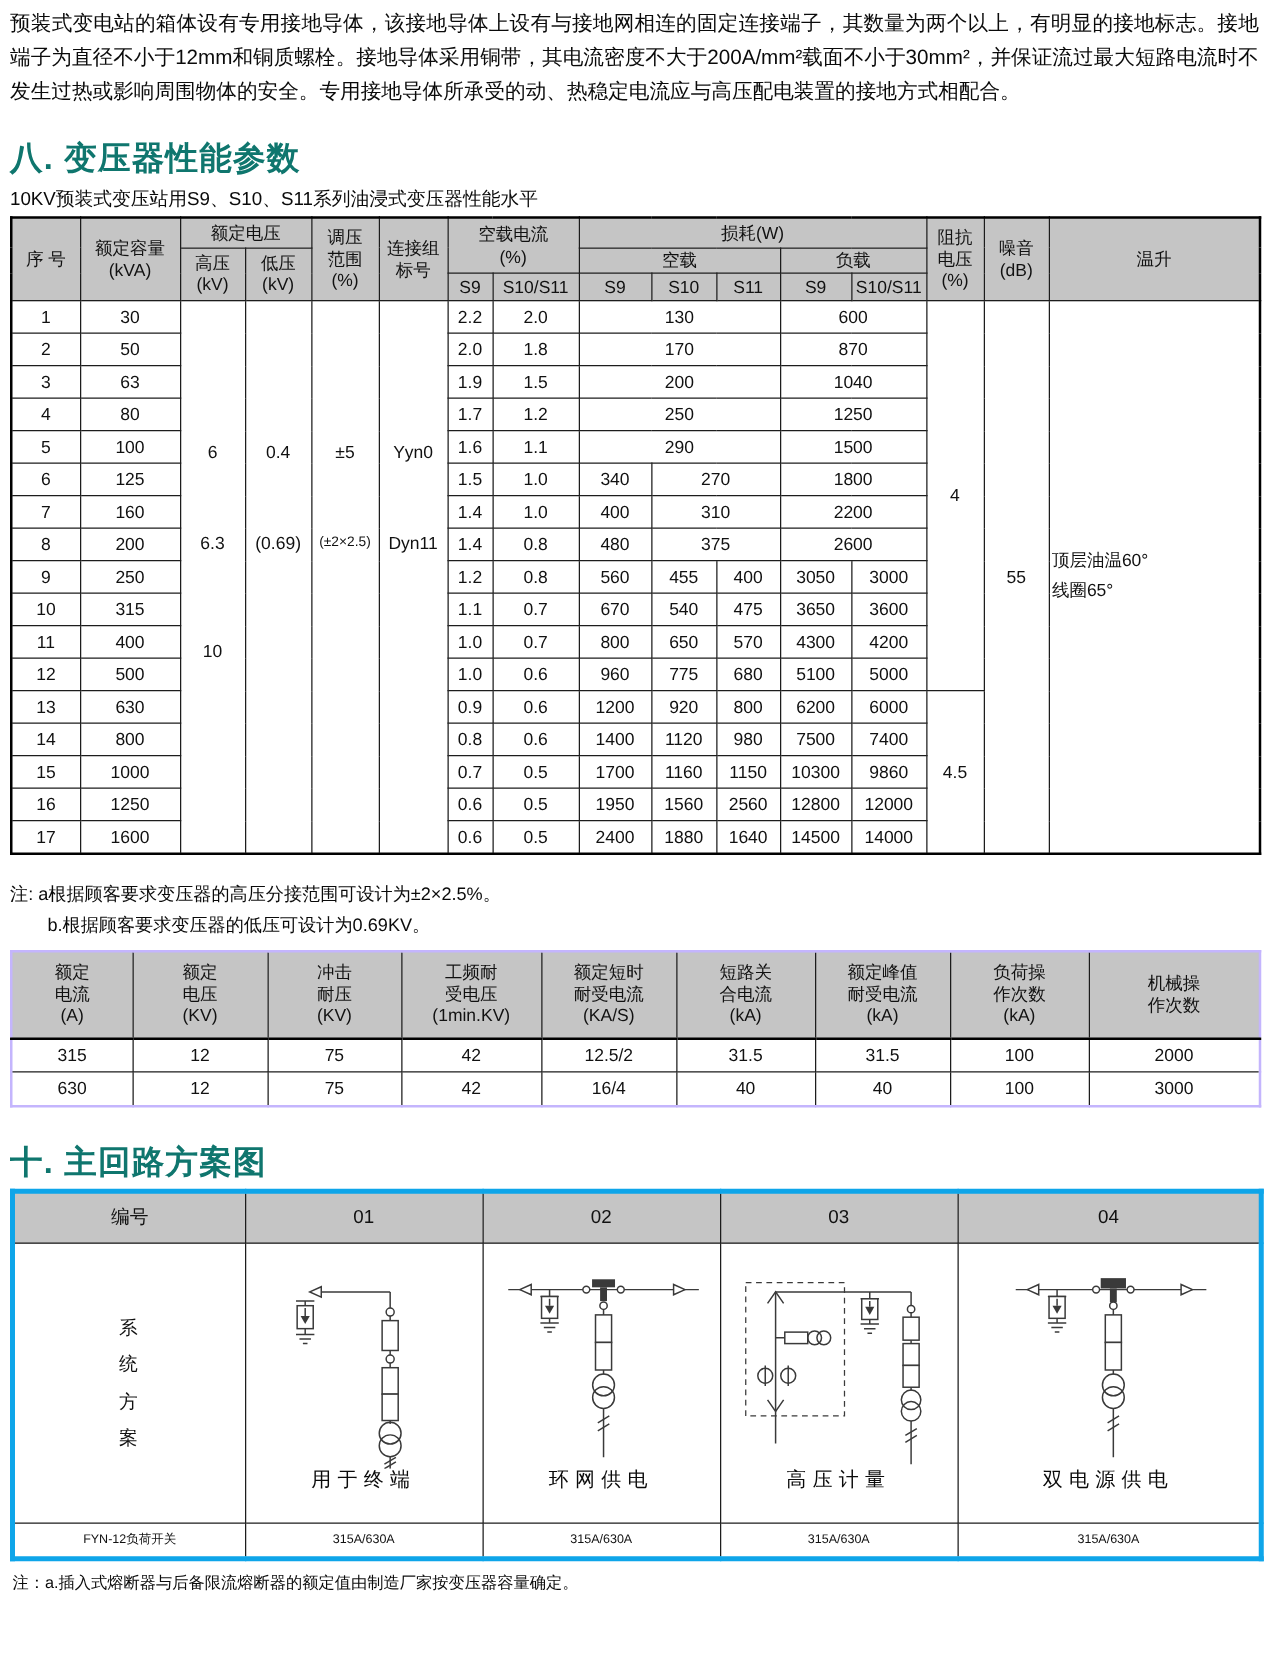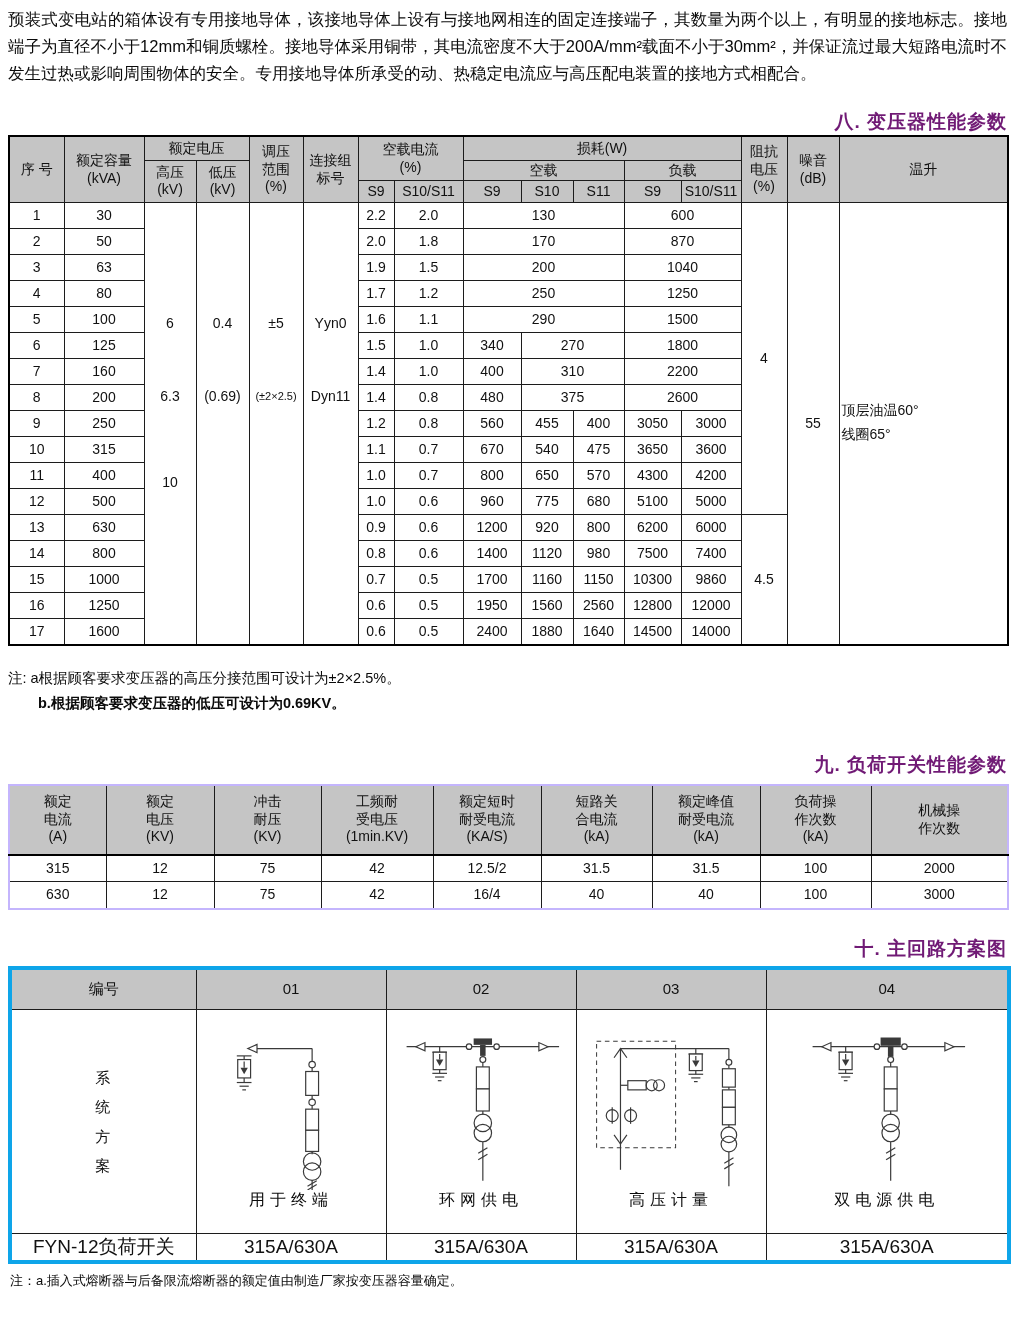--- a/index.html
+++ b/index.html
@@ -8,21 +8,21 @@
     width: 1015px; height: 1344px; overflow: hidden;
     font-family: "Liberation Sans", "DejaVu Sans", sans-serif;
     color: #111;
   }
   .page { padding: 6px 8px 0 8px; }
 
   
   .intro { font-size: 16.5px; line-height: 27px; text-align: justify; color: #0a0a0a; }
 
   
-  .sec-title { font-size: 19px; font-weight: bold; color: #701a75; letter-spacing: 1px; text-align: right; }
+  .sec-title { font-size: 26px; font-weight: bold; color: #0f766e; letter-spacing: 1px; }
   .sub-title { font-size: 15px; margin: 6px 0 4px 0; color: #0a0a0a; }
 
   
   table { border-collapse: collapse; table-layout: fixed; width: 999px; }
   th, td {
     border: 1px solid #1c1c1c;
     text-align: center; vertical-align: middle;
     font-size: 14px; font-weight: normal;
     white-space: pre-line; line-height: 1.25;
     padding: 1px 2px;
@@ -31,53 +31,54 @@
 
   
   .t8 { border: 2px solid #000; }
   .t8 tbody td { height: 26px; }
   .ovcell { position: relative; padding: 0; }
   .ovcell span { position: absolute; left: 50%; transform: translate(-50%,-50%); white-space: nowrap; }
   .ovcell span.small { font-size: 11px; }
   td.temp { text-align: left; line-height: 1.7; }
 
   .note-block { font-size: 14.5px; line-height: 25px; margin-top: 20px; color: #0a0a0a; }
-  .note-block .indent { padding-left: 30px; font-weight: bold; }
+  .note-block .indent { padding-left: 30px; }
 
   
   .t9 { border: 2px solid #c4b5fd; margin-top: 6px; }
   .t9 thead th { height: 70px; border-bottom: 2px solid #000; }
   .t9 tbody td { height: 27px; }
 
   
   .t10 { border: 4px solid #0ea5e9; margin-top: 4px; }
   .t10 thead th { height: 42px; font-size: 15px; }
   .t10 .diagram-cell { height: 190px; vertical-align: bottom; padding: 4px 0 6px 0; }
   .t10 .syslabel { font-size: 15px; line-height: 1.95; letter-spacing: 2px; }
-  .t10 .footer-row td { height: 28px; font-size: 19px; }
+  .t10 .footer-row td { height: 28px; font-size: 10px; }
   .scheme { display: flex; flex-direction: column; align-items: center; justify-content: space-between; height: 178px; }
   .scheme .cap { font-size: 16px; letter-spacing: 5px; color: #0a0a0a; }
   .scheme svg { flex: 1 1 auto; }
 
   .note-small { font-size: 13px; line-height: 18px; margin: 8px 0 0 2px; color: #0a0a0a; }
 
   
   svg .ln { stroke: #3a3a3a; stroke-width: 1.3; fill: none; }
   svg .wf { stroke: #3a3a3a; stroke-width: 1.3; fill: #fff; }
   svg .bf { fill: #3a3a3a; stroke: none; }
   svg .dash { stroke: #3a3a3a; stroke-width: 1.1; fill: none; stroke-dasharray: 5 4; }
 </style>
 </head>
 <body>
 
 <div class="page">
 
   <p class="intro">预装式变电站的箱体设有专用接地导体，该接地导体上设有与接地网相连的固定连接端子，其数量为两个以上，有明显的接地标志。接地端子为直径不小于12mm和铜质螺栓。接地导体采用铜带，其电流密度不大于200A/mm²载面不小于30mm²，并保证流过最大短路电流时不发生过热或影响周围物体的安全。专用接地导体所承受的动、热稳定电流应与高压配电装置的接地方式相配合。</p>
 
   <h2 class="sec-title" style="margin-top:22px">八. 变压器性能参数</h2>
+  <p class="sub-title">10KV预装式变压站用S9、S10、S11系列油浸式变压器性能水平</p>
 
   <table class="t8">
     <colgroup>
       <col style="width:55px">
         <col style="width:80px">
         <col style="width:52px">
         <col style="width:53px">
       <col style="width:54px">
         <col style="width:55px">
         <col style="width:36px">
@@ -307,21 +308,20 @@
           <td>14000</td>
         </tr>
       </tbody>
   </table>
 
   <div class="note-block">
     <div>注: a根据顾客要求变压器的高压分接范围可设计为±2×2.5%。</div>
     <div class="indent">b.根据顾客要求变压器的低压可设计为0.69KV。</div>
   </div>
 
-  <h2 class="sec-title" style="margin-top:36px">九. 负荷开关性能参数</h2>
 
   <table class="t9">
     <colgroup>
       <col style="width:97px">
         <col style="width:108px">
         <col style="width:107px">
         <col style="width:112px">
       <col style="width:108px">
         <col style="width:111px">
         <col style="width:108px">

